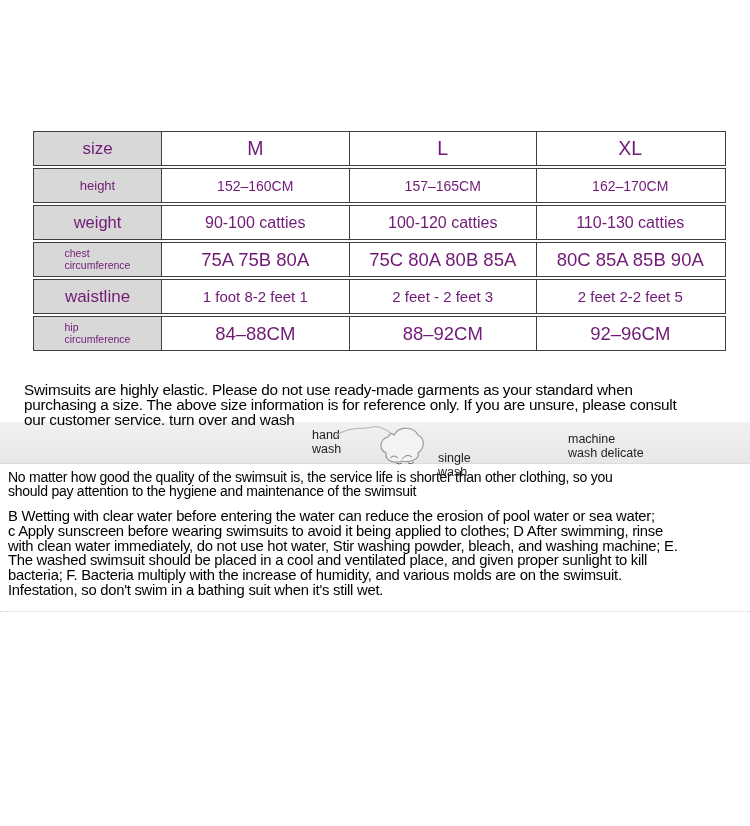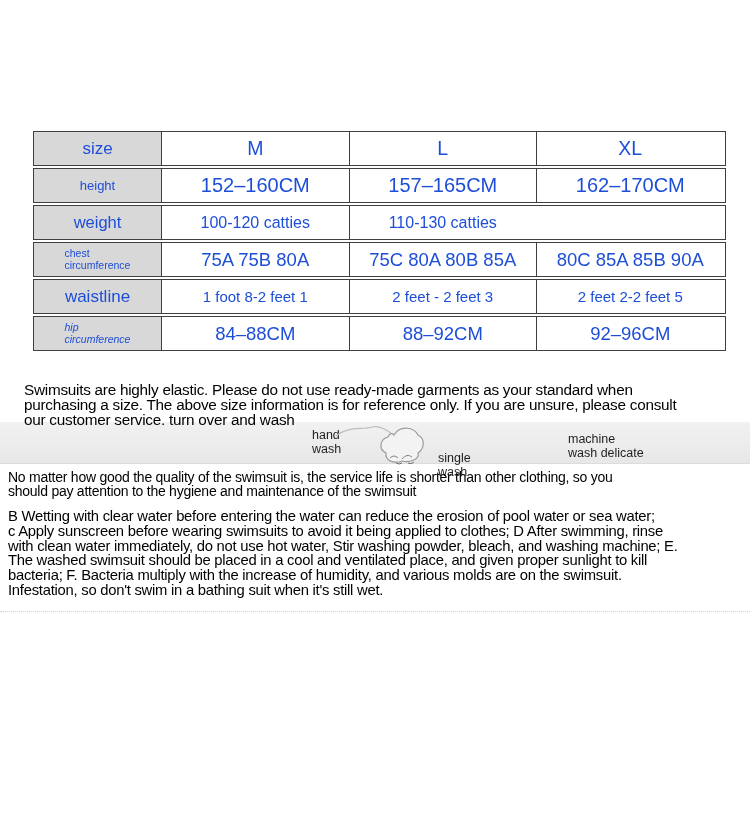--- a/index.html
+++ b/index.html
@@ -18,38 +18,38 @@
     border:1.6px solid #3f3f3f;
     margin-bottom:2px;
     background:#ffffff;
     box-sizing:border-box;
     height:35px;
   }
   .tcell{
     display:flex;align-items:center;justify-content:center;
     box-sizing:border-box;
     text-align:center;
-    color:#1d4ed8;
+    color:#701a75;
   }
   .tcell + .tcell{border-left:1.6px solid #3f3f3f;}
   .tcell.label{width:127px;background:#d8d8d8;flex:none;}
   .tcell.val{width:187.5px;flex:none;}
   .pre-left{white-space:pre;text-align:left;line-height:11.5px;}
   
   .r-head  .label{font-size:17px;}
   .r-head  .val{font-size:19.5px;}
   .r-height .label{font-size:13px;}
-  .r-height .val{font-size:20px;}
+  .r-height .val{font-size:14px;}
   .r-weight .label{font-size:16.5px;}
   .r-weight .val{font-size:16px;}
   .r-chest .label{font-size:10.5px;}
   .r-chest .val{font-size:18.5px;}
   .r-waist .label{font-size:17px;}
   .r-waist .val{font-size:15px;}
-  .r-hip   .label{font-size:10.5px;font-style:italic;}
+  .r-hip   .label{font-size:10.5px;}
   .r-hip   .val{font-size:18.5px;text-align:right;}
   
   .para{
     position:absolute;
     white-space:pre;
     color:#000000;
     letter-spacing:-0.25px;
   }
   .para1{left:24px;top:382px;font-size:15.3px;line-height:15px;z-index:3;}
   .para2{left:8px;top:470px;font-size:14px;line-height:14px;}
@@ -94,20 +94,21 @@
 
     <div class="trow r-height">
       <div class="tcell label">height</div>
       <div class="tcell val">152–160CM</div>
       <div class="tcell val">157–165CM</div>
       <div class="tcell val">162–170CM</div>
     </div>
 
     <div class="trow r-weight">
       <div class="tcell label">weight</div>
+      <div class="tcell val">90-100 catties</div>
       <div class="tcell val">100-120 catties</div>
       <div class="tcell val">110-130 catties</div>
     </div>
 
     <div class="trow r-chest">
       <div class="tcell label pre-left">chest
 circumference</div>
       <div class="tcell val">75A 75B 80A</div>
       <div class="tcell val">75C 80A 80B 85A</div>
       <div class="tcell val">80C 85A 85B 90A</div>

